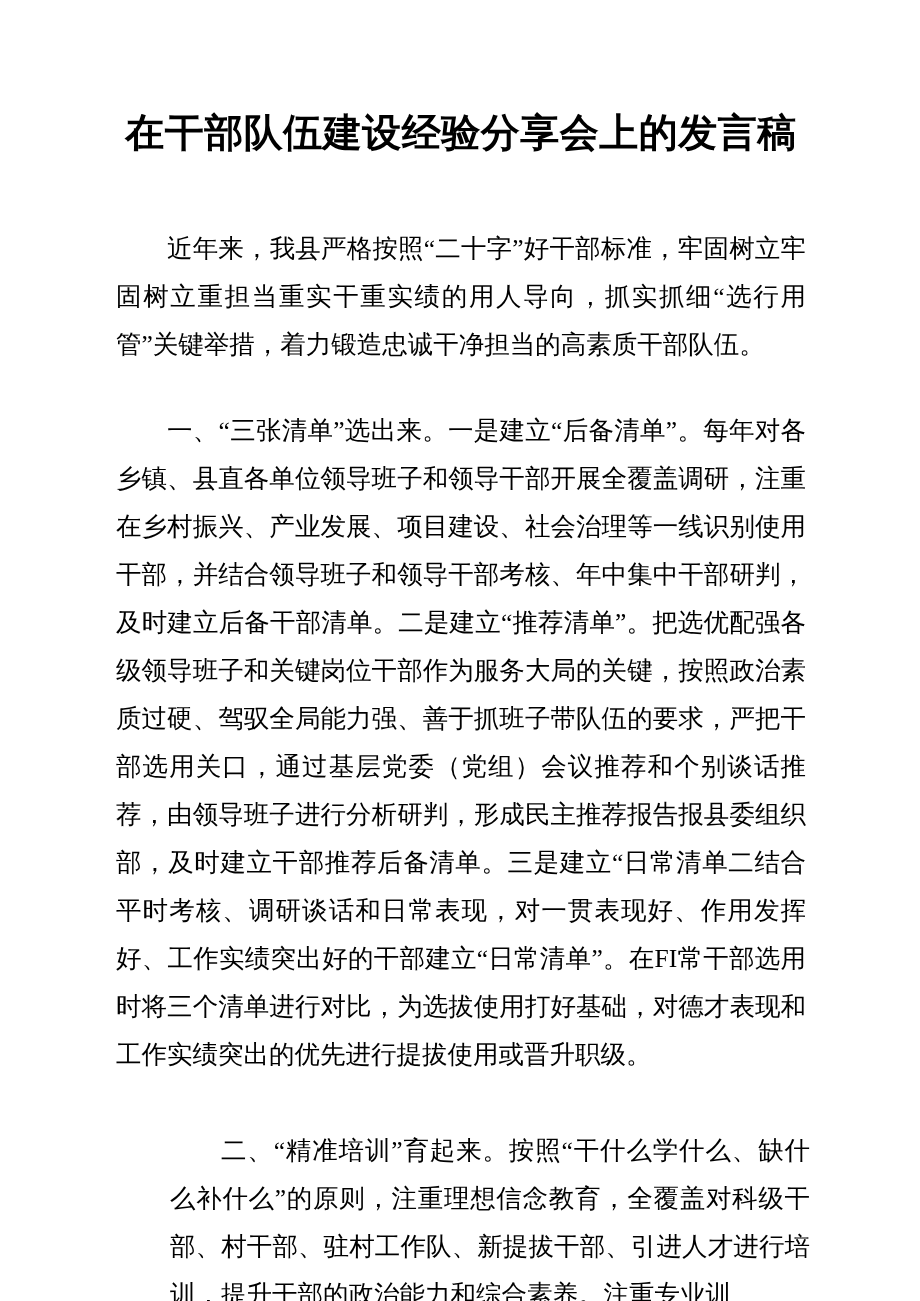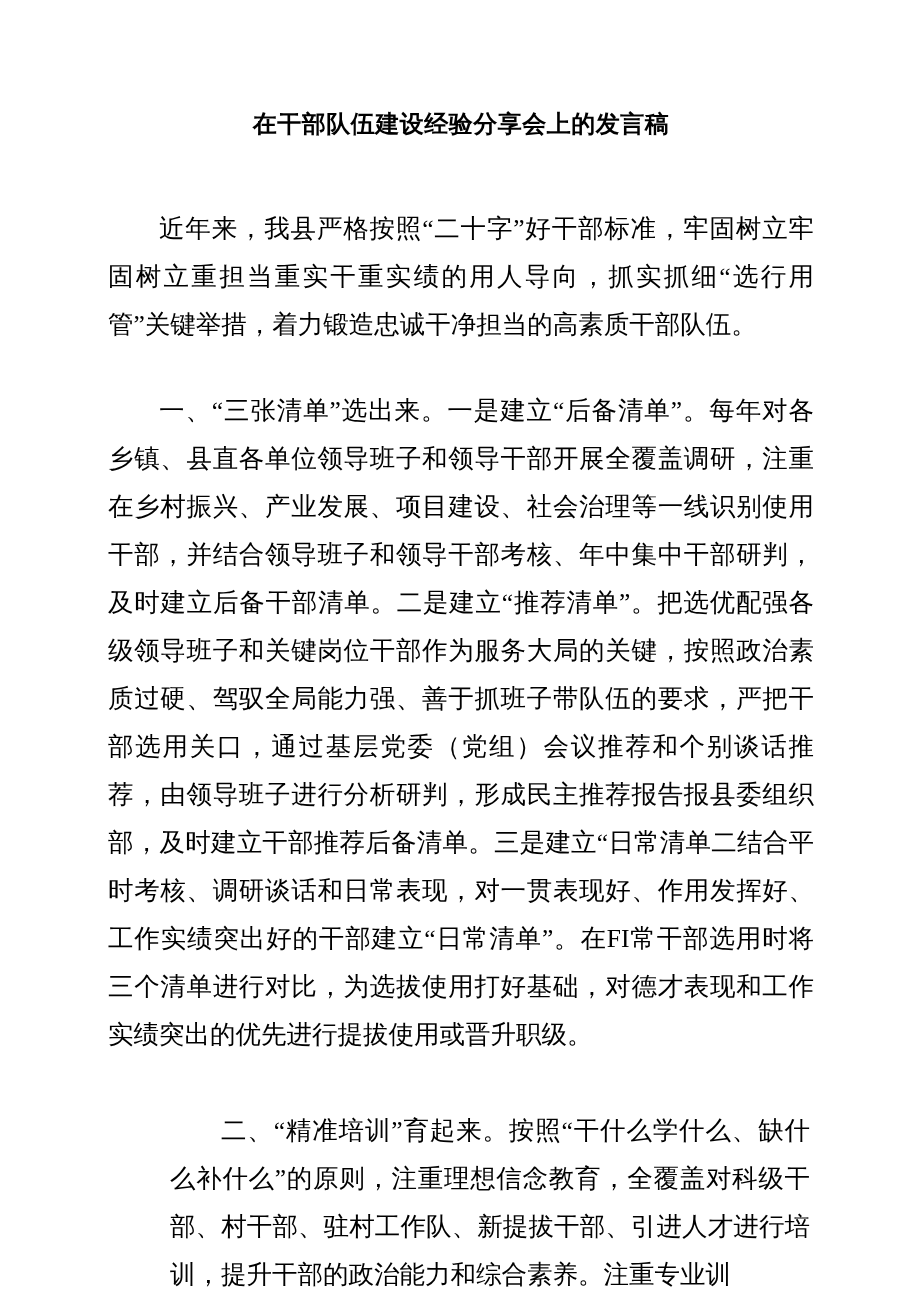--- a/index.html
+++ b/index.html
@@ -19,35 +19,35 @@
   }
   .content {
     position: absolute;
     left: 108px;
     top: 0;
     width: 706px;
   }
   .doc-title {
     font-family: "Liberation Sans", "DejaVu Sans", sans-serif;
     font-weight: bold;
-    font-size: 24px;
+    font-size: 39px;
     letter-spacing: 0.5px;
     text-align: center;
     margin-top: 108px;
     margin-bottom: 0;
     line-height: 1.3;
     white-space: nowrap;
   }
   .para {
     font-size: 25.5px;
     line-height: 48px;
     text-align: justify;
     text-justify: inter-ideograph;
     text-indent: 2em;
-    margin: 0;
+    margin: 8px;
   }
   .para-first {
     margin-top: 66px;
   }
   .para-gap {
     margin-top: 38px;
   }
   .para-last {
     margin-top: 48px;
     width: 640px;

